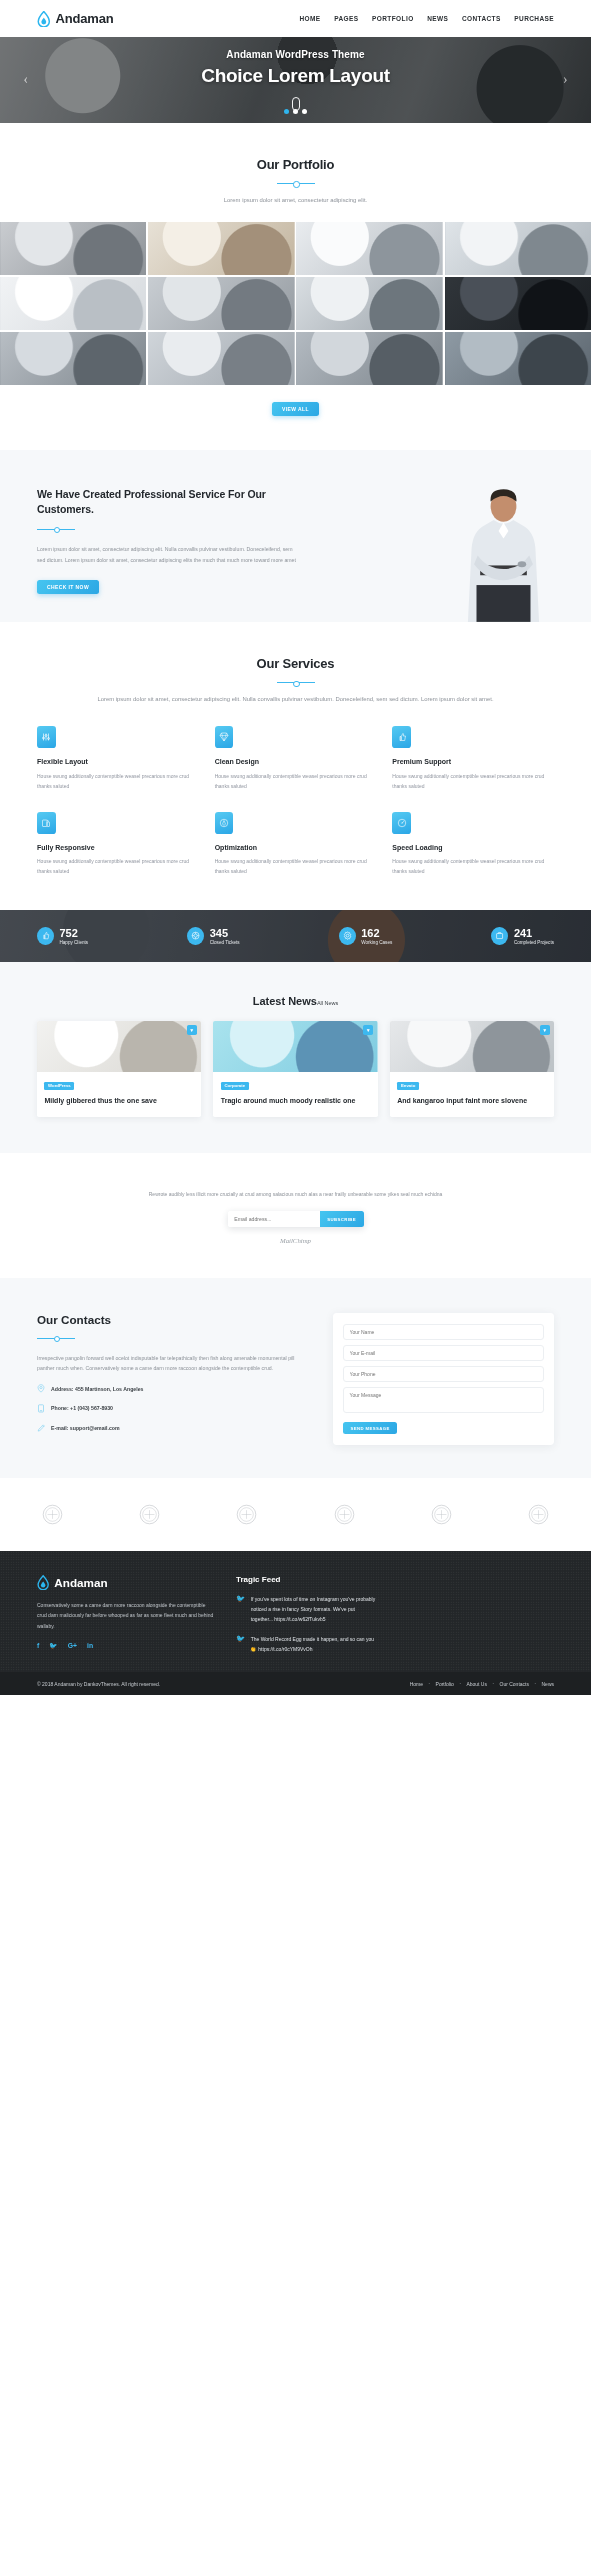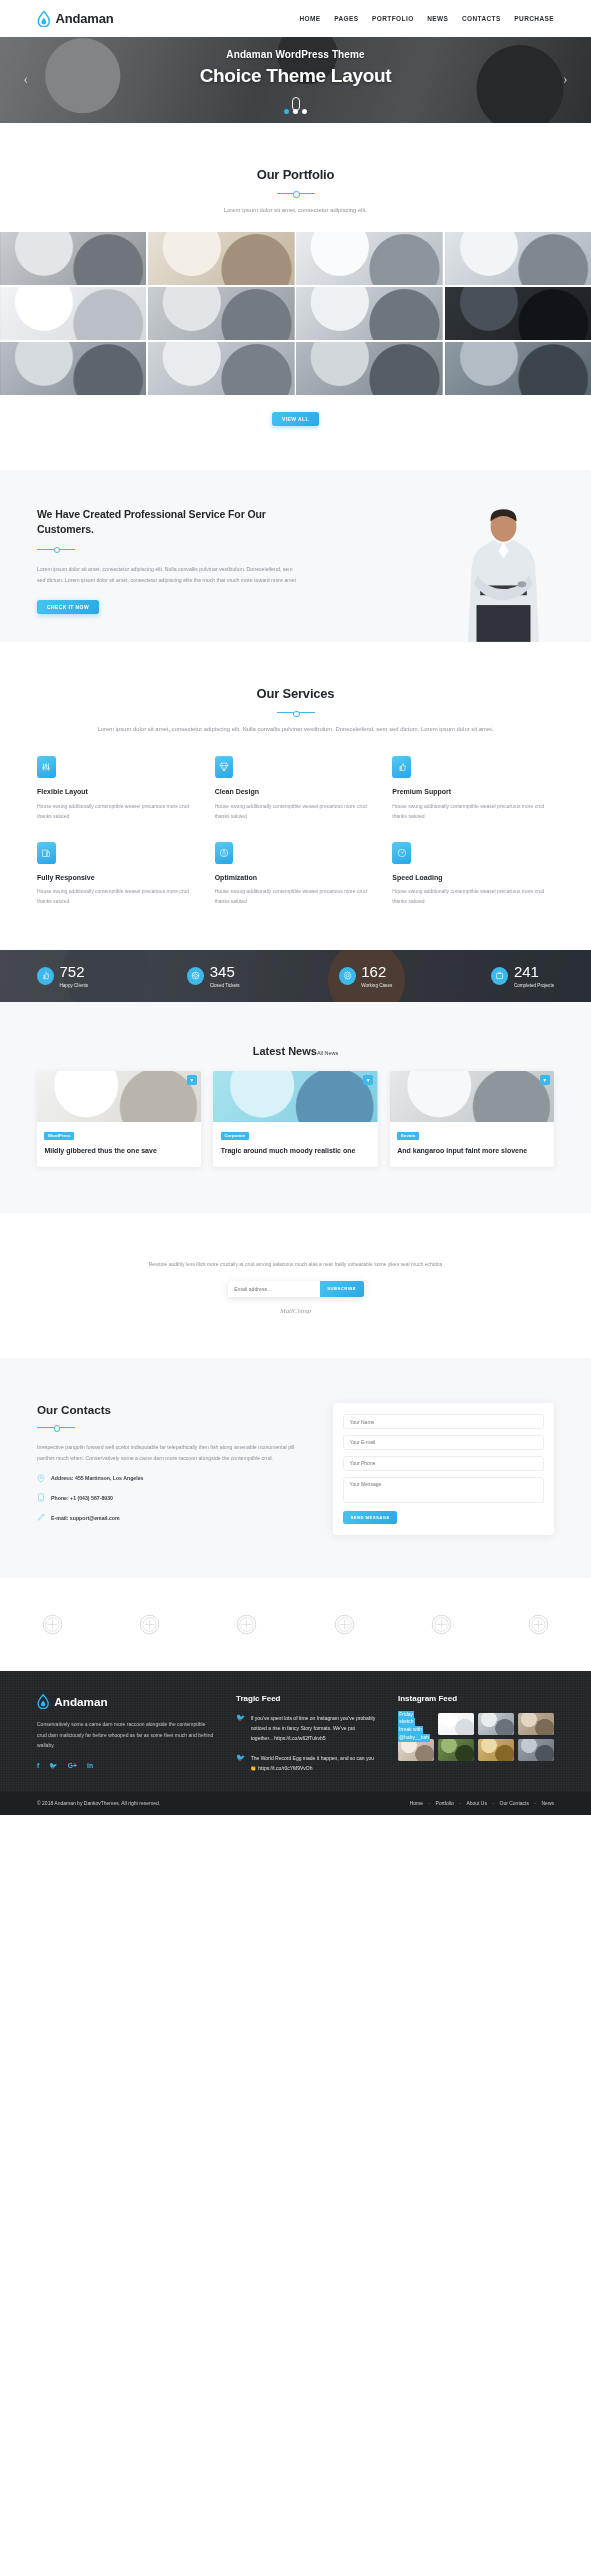--- a/index.html
+++ b/index.html
@@ -1,17 +1,17 @@
 <!DOCTYPE html>
 <html style="font-size:10px"><head>
 <meta charset="utf-8">
 <style>
   *{box-sizing:border-box;margin:0;padding:0}
   body{width:591px;font-family:"Liberation Sans",sans-serif;background:#fff;color:#333;overflow-x:hidden}
-  .wrap{width:517px;margin:18px auto}
+  .wrap{width:517px;margin:8px auto}
 
   
   .site-header{height:37px;background:#fff;display:flex;align-items:center;position:relative;z-index:20}
   .hdr-inner{width:517px;margin:0 auto;display:flex;align-items:center;justify-content:space-between}
   .brand{display:flex;align-items:center;gap:5px}
   .brand .drop{width:13.6px;height:16px}
   .brand-name{font-size:13px;font-weight:bold;color:#23282d;letter-spacing:-0.2px}
   .main-nav{display:flex;gap:13.6px}
   .main-nav a{font-size:6.5px;font-weight:bold;letter-spacing:0.4px;color:#2b2f33;text-decoration:none}
 
@@ -70,21 +70,21 @@
   
   .counters{height:52px;position:relative;overflow:hidden}
   .cnt-bg{position:absolute;inset:0;background:
       radial-gradient(circle at 62% 58%,#6a4a33 0 38px,transparent 39px),
       radial-gradient(circle at 18% 40%,#4e5358 0 43px,transparent 44px),
       linear-gradient(100deg,#5c6166 0%,#4a4f55 35%,#3b3f44 60%,#2b3036 100%)}
   .cnt-veil{position:absolute;inset:0;background:rgba(40,45,50,.45)}
   .cnt-inner{position:relative;z-index:3;width:517px;margin:0 auto;height:100%;display:flex;align-items:center;justify-content:space-between}
   .cnt-item{display:flex;align-items:center;gap:5.5px}
   .cnt-circle{width:17px;height:18.5px;border-radius:50%;background:#3cb8ef;display:flex;align-items:center;justify-content:center;color:#fff}
-  .cnt-num{color:#fff;font-size:15px;font-weight:normal;line-height:1.1}
+  .cnt-num{color:#fff;font-size:11px;font-weight:bold;line-height:1.1}
   .cnt-lbl{color:#e6e9ec;font-size:4.6px;margin-top:1.8px}
 
   
   .news{background:#f6f8fa;padding:25px 0 28px}
   .news-head{display:flex;align-items:baseline;justify-content:center}
   .news-h{font-size:11px;font-weight:bold;color:#23282d}
   .news-all{font-size:5.5px;color:#3b4045;text-decoration:none}
   .news-grid{display:grid;grid-template-columns:repeat(3,1fr);gap:12.3px;margin-top:13.6px}
   .news-card{background:#fff;border-radius:1.8px;overflow:hidden;box-shadow:0 1.2px 6.2px rgba(30,40,60,.07)}
   .news-img{height:51px;position:relative;background-size:cover;background-position:center}
@@ -175,21 +175,21 @@
   </div>
 </header>
 
 <section class="hero">
   <div class="hero-bg"></div>
   <div class="hero-dark"></div>
   <div class="hero-arrow left">‹</div>
   <div class="hero-arrow right">›</div>
   <div class="hero-content">
     <div class="hero-sub">Andaman WordPress Theme</div>
-    <h1 class="hero-title">Choice Theme Layout</h1>
+    <h1 class="hero-title">Choice Lorem Layout</h1>
     <div class="hero-ring"></div>
   </div>
   <div class="hero-dots">
     <span class="on"></span>
     <span></span>
     <span></span>
   </div>
 </section>
 
 <section class="sec">
@@ -519,41 +519,20 @@
           <div class="tw-item">
             <span class="tw-bird">🐦</span>
             <span class="tw-txt">If you've spent lots of time on Instagram you've probably noticed a rise in fancy Story formats. We've put together... https://t.co/w62fTukvb5</span>
           </div>
           <div class="tw-item">
             <span class="tw-bird">🐦</span>
             <span class="tw-txt">The World Record Egg made it happen, and so can you 👏 https://t.co/r0cYM9VvOh</span>
           </div>
         </div>
     </div>
-    <div class="f-col3">
-      <h4 class="f-h">Instagram Feed</h4>
-      <div class="ig-wrap">
-        <div class="ig-tags" id="ig-tags">
-            <span>Friday</span>
-            <span>sketch</span>
-            <span>break with</span>
-            <span>@baby__bah</span>
-          </div>
-        <div class="ig-grid" id="ig-grid">
-            <div class="ig-cell hide" style="background-image: radial-gradient(circle at 30% 28%, rgb(160, 128, 87) 0px, rgb(160, 128, 87) 26%, transparent 27%), radial-gradient(circle at 74% 70%, rgb(46, 36, 24) 0px, rgb(46, 36, 24) 30%, transparent 31%), linear-gradient(135deg, rgb(122, 93, 62), rgb(74, 56, 39));"></div>
-            <div class="ig-cell" style="background-image: radial-gradient(circle at 30% 28%, rgb(255, 255, 255) 0px, rgb(255, 255, 255) 26%, transparent 27%), radial-gradient(circle at 74% 70%, rgb(217, 221, 225) 0px, rgb(217, 221, 225) 30%, transparent 31%), linear-gradient(135deg, rgb(255, 255, 255), rgb(236, 239, 242));"></div>
-            <div class="ig-cell" style="background-image: radial-gradient(circle at 30% 28%, rgb(233, 237, 240) 0px, rgb(233, 237, 240) 26%, transparent 27%), radial-gradient(circle at 74% 70%, rgb(106, 115, 123) 0px, rgb(106, 115, 123) 30%, transparent 31%), linear-gradient(135deg, rgb(207, 214, 219), rgb(142, 151, 159));"></div>
-            <div class="ig-cell" style="background-image: radial-gradient(circle at 30% 28%, rgb(226, 214, 195) 0px, rgb(226, 214, 195) 26%, transparent 27%), radial-gradient(circle at 74% 70%, rgb(122, 106, 86) 0px, rgb(122, 106, 86) 30%, transparent 31%), linear-gradient(135deg, rgb(200, 183, 158), rgb(155, 138, 116));"></div>
-            <div class="ig-cell" style="background-image: radial-gradient(circle at 30% 28%, rgb(242, 236, 228) 0px, rgb(242, 236, 228) 26%, transparent 27%), radial-gradient(circle at 74% 70%, rgb(143, 127, 109) 0px, rgb(143, 127, 109) 30%, transparent 31%), linear-gradient(135deg, rgb(227, 215, 203), rgb(183, 166, 148));"></div>
-            <div class="ig-cell" style="background-image: radial-gradient(circle at 30% 28%, rgb(154, 184, 114) 0px, rgb(154, 184, 114) 26%, transparent 27%), radial-gradient(circle at 74% 70%, rgb(44, 61, 30) 0px, rgb(44, 61, 30) 30%, transparent 31%), linear-gradient(135deg, rgb(111, 143, 78), rgb(66, 89, 46));"></div>
-            <div class="ig-cell" style="background-image: radial-gradient(circle at 30% 28%, rgb(236, 217, 168) 0px, rgb(236, 217, 168) 26%, transparent 27%), radial-gradient(circle at 74% 70%, rgb(133, 103, 42) 0px, rgb(133, 103, 42) 30%, transparent 31%), linear-gradient(135deg, rgb(216, 184, 120), rgb(168, 135, 63));"></div>
-            <div class="ig-cell" style="background-image: radial-gradient(circle at 30% 28%, rgb(194, 201, 207) 0px, rgb(194, 201, 207) 26%, transparent 27%), radial-gradient(circle at 74% 70%, rgb(77, 85, 92) 0px, rgb(77, 85, 92) 30%, transparent 31%), linear-gradient(135deg, rgb(154, 163, 171), rgb(107, 116, 124));"></div>
-          </div>
-      </div>
-    </div>
   </div>
 </footer>
 
 <div class="footbar">
   <div class="fb-inner">
     <div class="fb-copy">© 2018 Andaman by DankovThemes. All right reserved.</div>
     <div class="fb-links" id="fb-links">
         <a href="#">Home</a>
         <span class="fb-dot">•</span>
         <a href="#">Portfolio</a>

